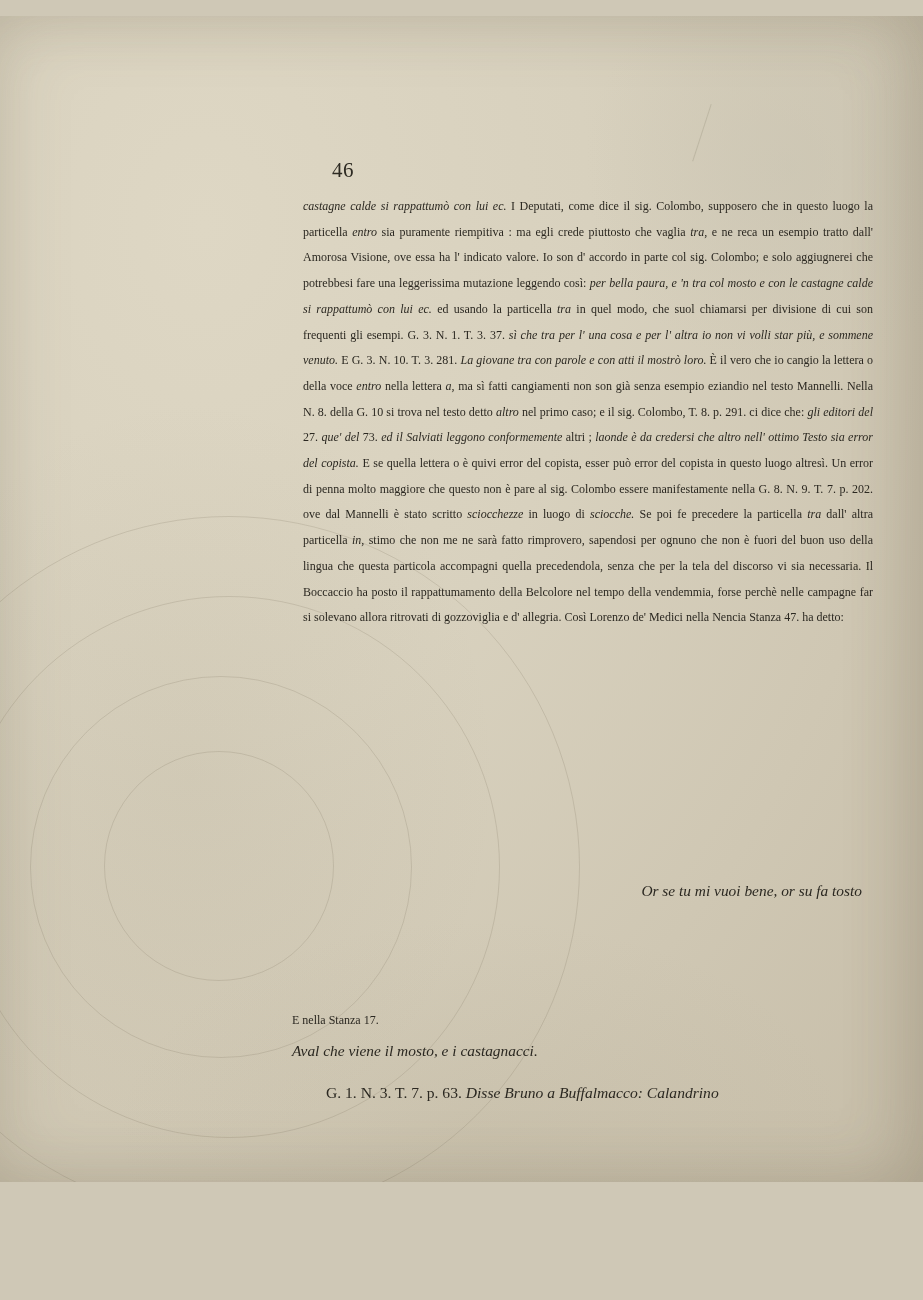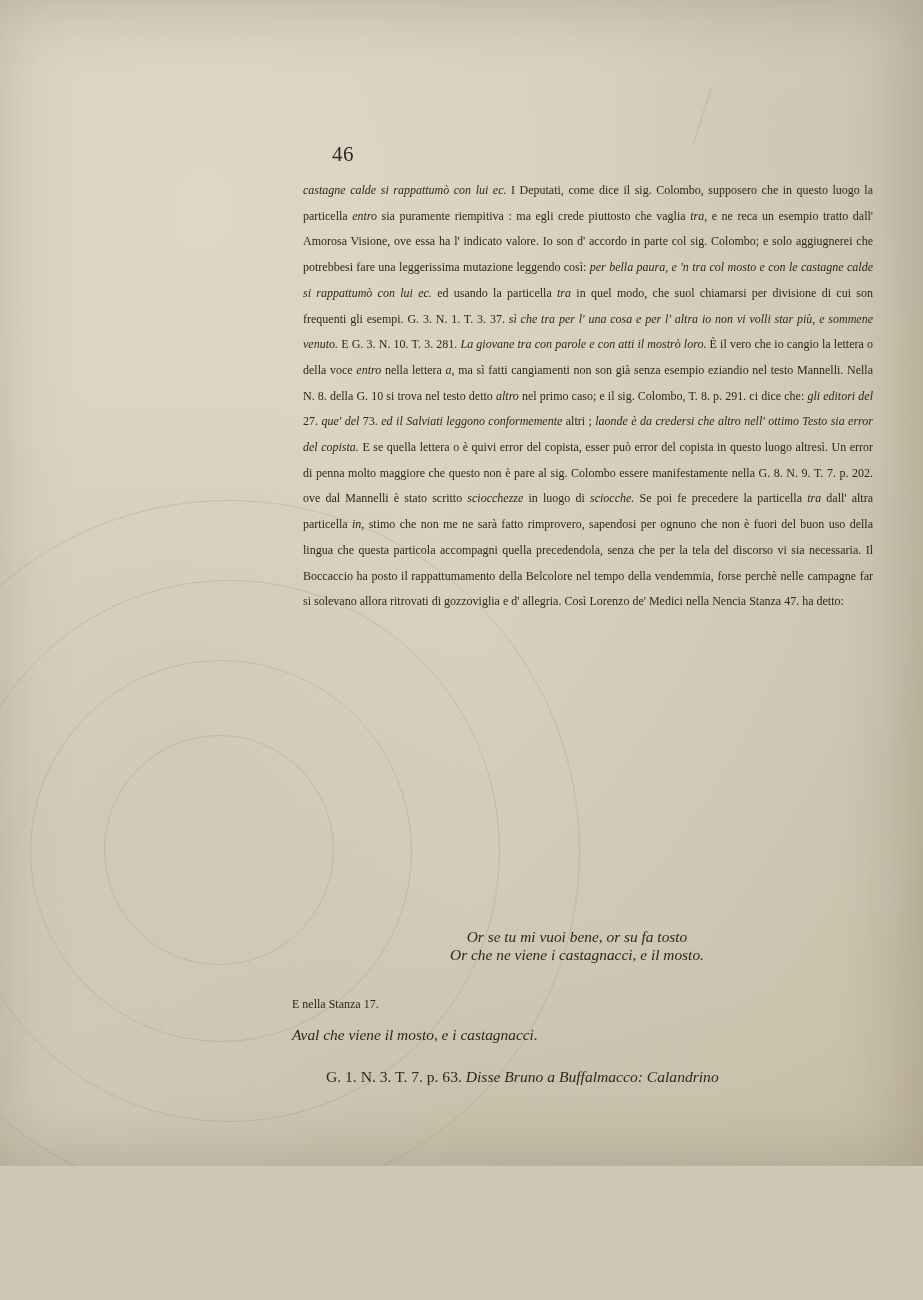--- a/index.html
+++ b/index.html
@@ -13,20 +13,21 @@
     font-family: "Liberation Serif", serif;
     overflow: hidden;
   }
   .page {
     position: relative;
     width: 923px;
     height: 1166px;
     background:
       radial-gradient(ellipse at 22% 18%, #ded7c4 0%, #d8d1be 38%, #cfc7b3 70%, #c6bda8 100%);
     overflow: hidden;
+    margin-top: 16px;
   }
   
   .stain {
     position: absolute;
     border-radius: 50%;
     pointer-events: none;
   }
   .stain.s1 {
     left: -120px; top: 380px; width: 620px; height: 760px;
     background: radial-gradient(ellipse at center, rgba(150,140,115,0.10) 0%, rgba(150,140,115,0.0) 70%);
@@ -86,21 +87,21 @@
   .it { font-style: italic; }
   .verse-block {
     position: absolute;
     left: 292px;
     width: 570px;
     color: #2b2821;
     font-size: 15.4px;
     line-height: 25.7px;
     font-style: italic;
   }
-  .v1 { top: 924px; text-align: center; }
+  .v1 { top: 862px; text-align: right; }
   .v2 { top: 942px; text-align: center; }
   .enella {
     position: absolute;
     left: 292px;
     top: 997px;
     width: 570px;
     font-size: 12px;
     color: #2b2821;
     font-style: normal;
   }
@@ -148,19 +149,18 @@
   <div class="watermark wm4"></div>
   <div class="wmline"></div>
 
   <div class="folio">46</div>
 
   <div class="body-text">
     <p id="para"><span class="it">castagne calde si rappattumò con lui ec.</span><span> I Deputati, come dice il sig. Colombo, supposero che in questo luogo la particella </span><span class="it">entro</span><span> sia puramente riempitiva : ma egli crede piuttosto che vaglia </span><span class="it">tra</span><span>, e ne reca un esempio tratto dall' Amorosa Visione, ove essa ha l' indicato valore. Io son d' accordo in parte col sig. Colombo; e solo aggiugnerei che potrebbesi fare una leggerissima mutazione leggendo così: </span><span class="it">per bella paura, e 'n tra col mosto e con le castagne calde si rappattumò con lui ec.</span><span> ed usando la particella </span><span class="it">tra</span><span> in quel modo, che suol chiamarsi per divisione di cui son frequenti gli esempi. G. 3. N. 1. T. 3. 37. </span><span class="it">sì che tra per l' una cosa e per l' altra io non vi volli star più, e sommene venuto.</span><span> E G. 3. N. 10. T. 3. 281. </span><span class="it">La giovane tra con parole e con atti il mostrò loro.</span><span> È il vero che io cangio la lettera o della voce </span><span class="it">entro</span><span> nella lettera </span><span class="it">a</span><span>, ma sì fatti cangiamenti non son già senza esempio eziandio nel testo Mannelli. Nella N. 8. della G. 10 si trova nel testo detto </span><span class="it">altro</span><span> nel primo caso; e il sig. Colombo, T. 8. p. 291. ci dice che: </span><span class="it">gli editori del</span><span> 27. </span><span class="it">que' del</span><span> 73. </span><span class="it">ed il Salviati leggono conformemente</span><span> altri ; </span><span class="it">laonde è da credersi che altro nell' ottimo Testo sia error del copista.</span><span> E se quella lettera o è quivi error del copista, esser può error del copista in questo luogo altresì. Un error di penna molto maggiore che questo non è pare al sig. Colombo essere manifestamente nella G. 8. N. 9. T. 7. p. 202. ove dal Mannelli è stato scritto </span><span class="it">sciocchezze</span><span> in luogo di </span><span class="it">sciocche.</span><span> Se poi fe precedere la particella </span><span class="it">tra</span><span> dall' altra particella </span><span class="it">in</span><span>, stimo che non me ne sarà fatto rimprovero, sapendosi per ognuno che non è fuori del buon uso della lingua che questa particola accompagni quella precedendola, senza che per la tela del discorso vi sia necessaria. Il Boccaccio ha posto il rappattumamento della Belcolore nel tempo della vendemmia, forse perchè nelle campagne far si solevano allora ritrovati di gozzoviglia e d' allegria. Così Lorenzo de' Medici nella Nencia Stanza 47. ha detto:</span></p>
   </div>
 
   <div class="verse-block v1">Or se tu mi vuoi bene, or su fa tosto</div>
-  <div class="verse-block v2">Or che ne viene i castagnacci, e il mosto.</div>
   <div class="enella">E nella Stanza 17.</div>
   <div class="v3">Aval che viene il mosto, e i castagnacci.</div>
   <div class="lastline" id="lastline"><span>G. 1. N. 3. T. 7. p. 63. </span><span class="it">Disse Bruno a Buffalmacco: Calandrino</span></div>
 
   <div class="edge-shadow"></div>
 </div>
 
 </body></html>

